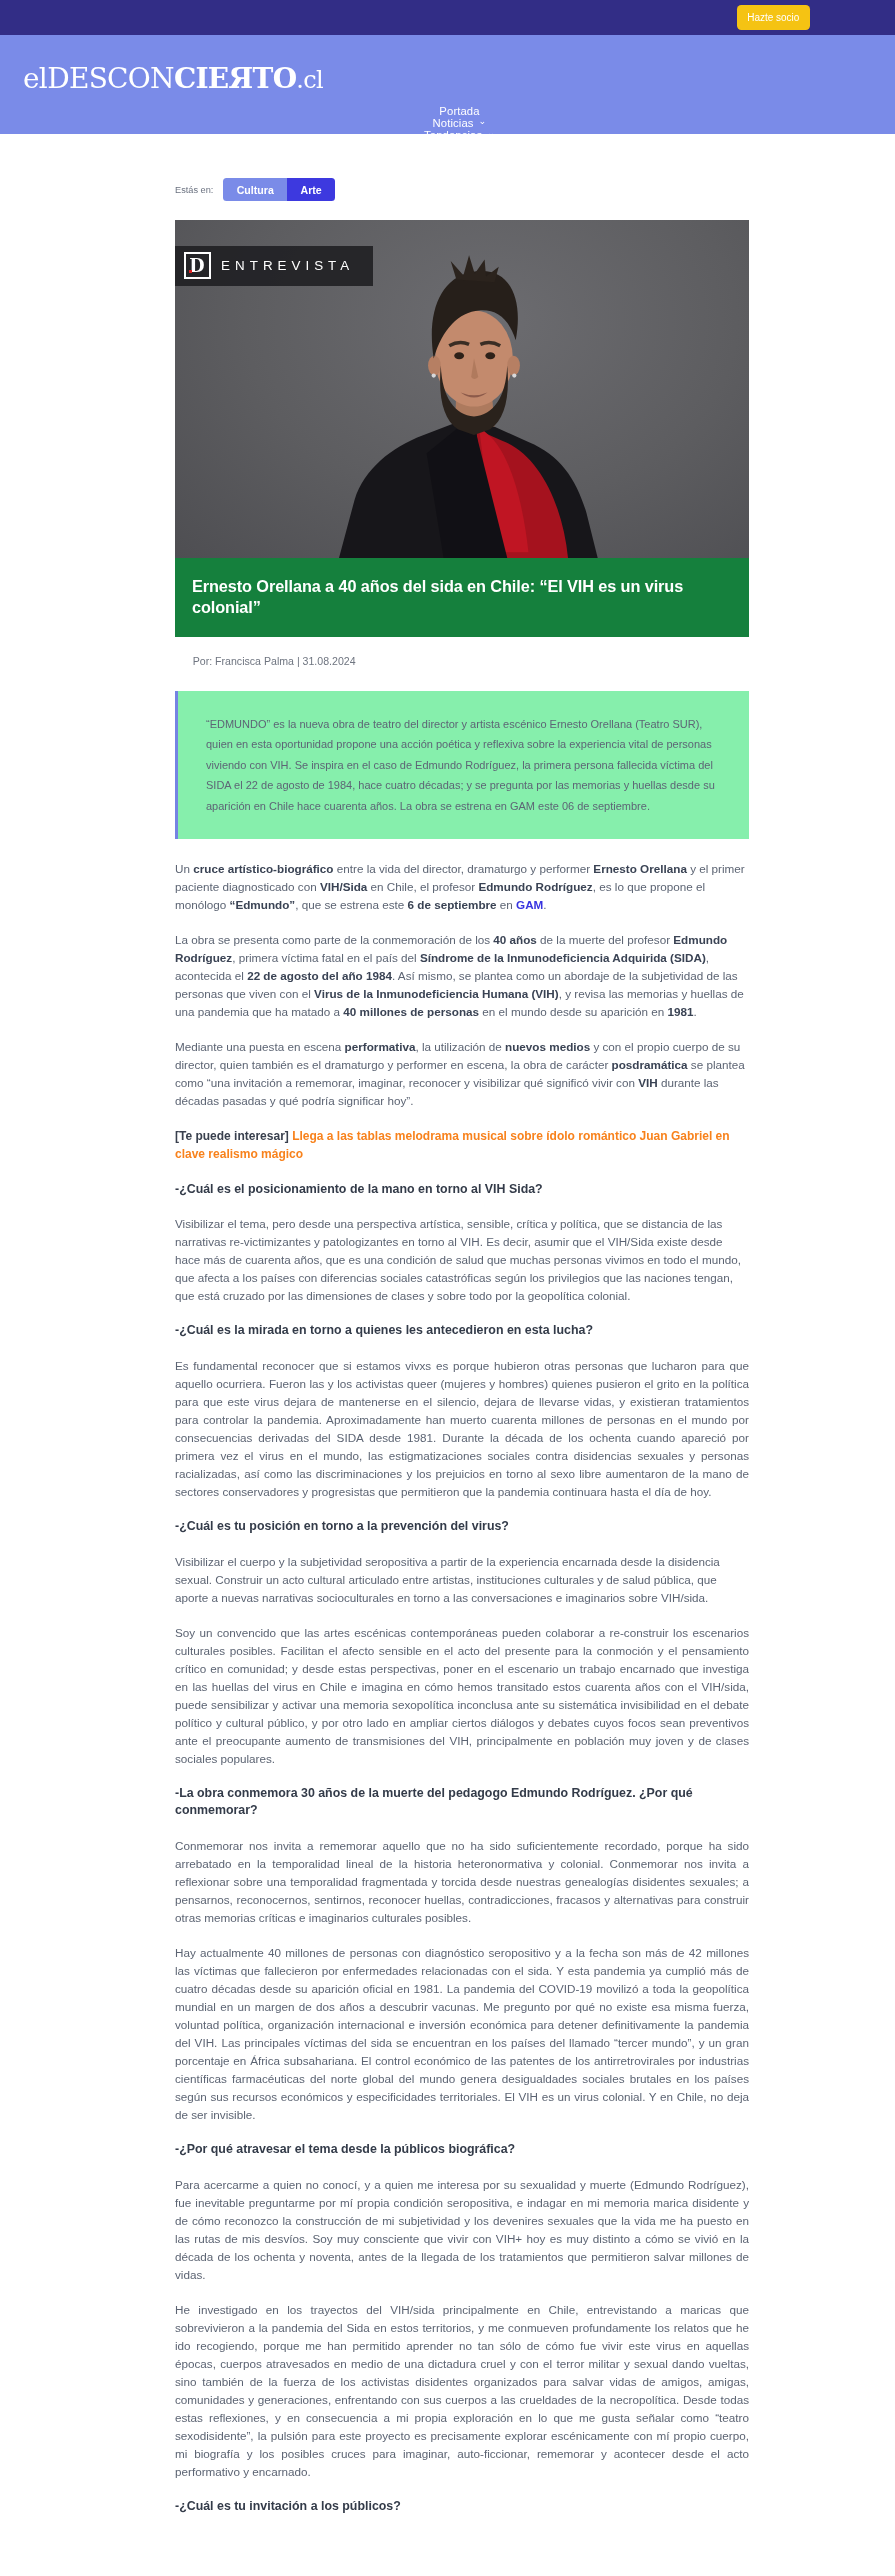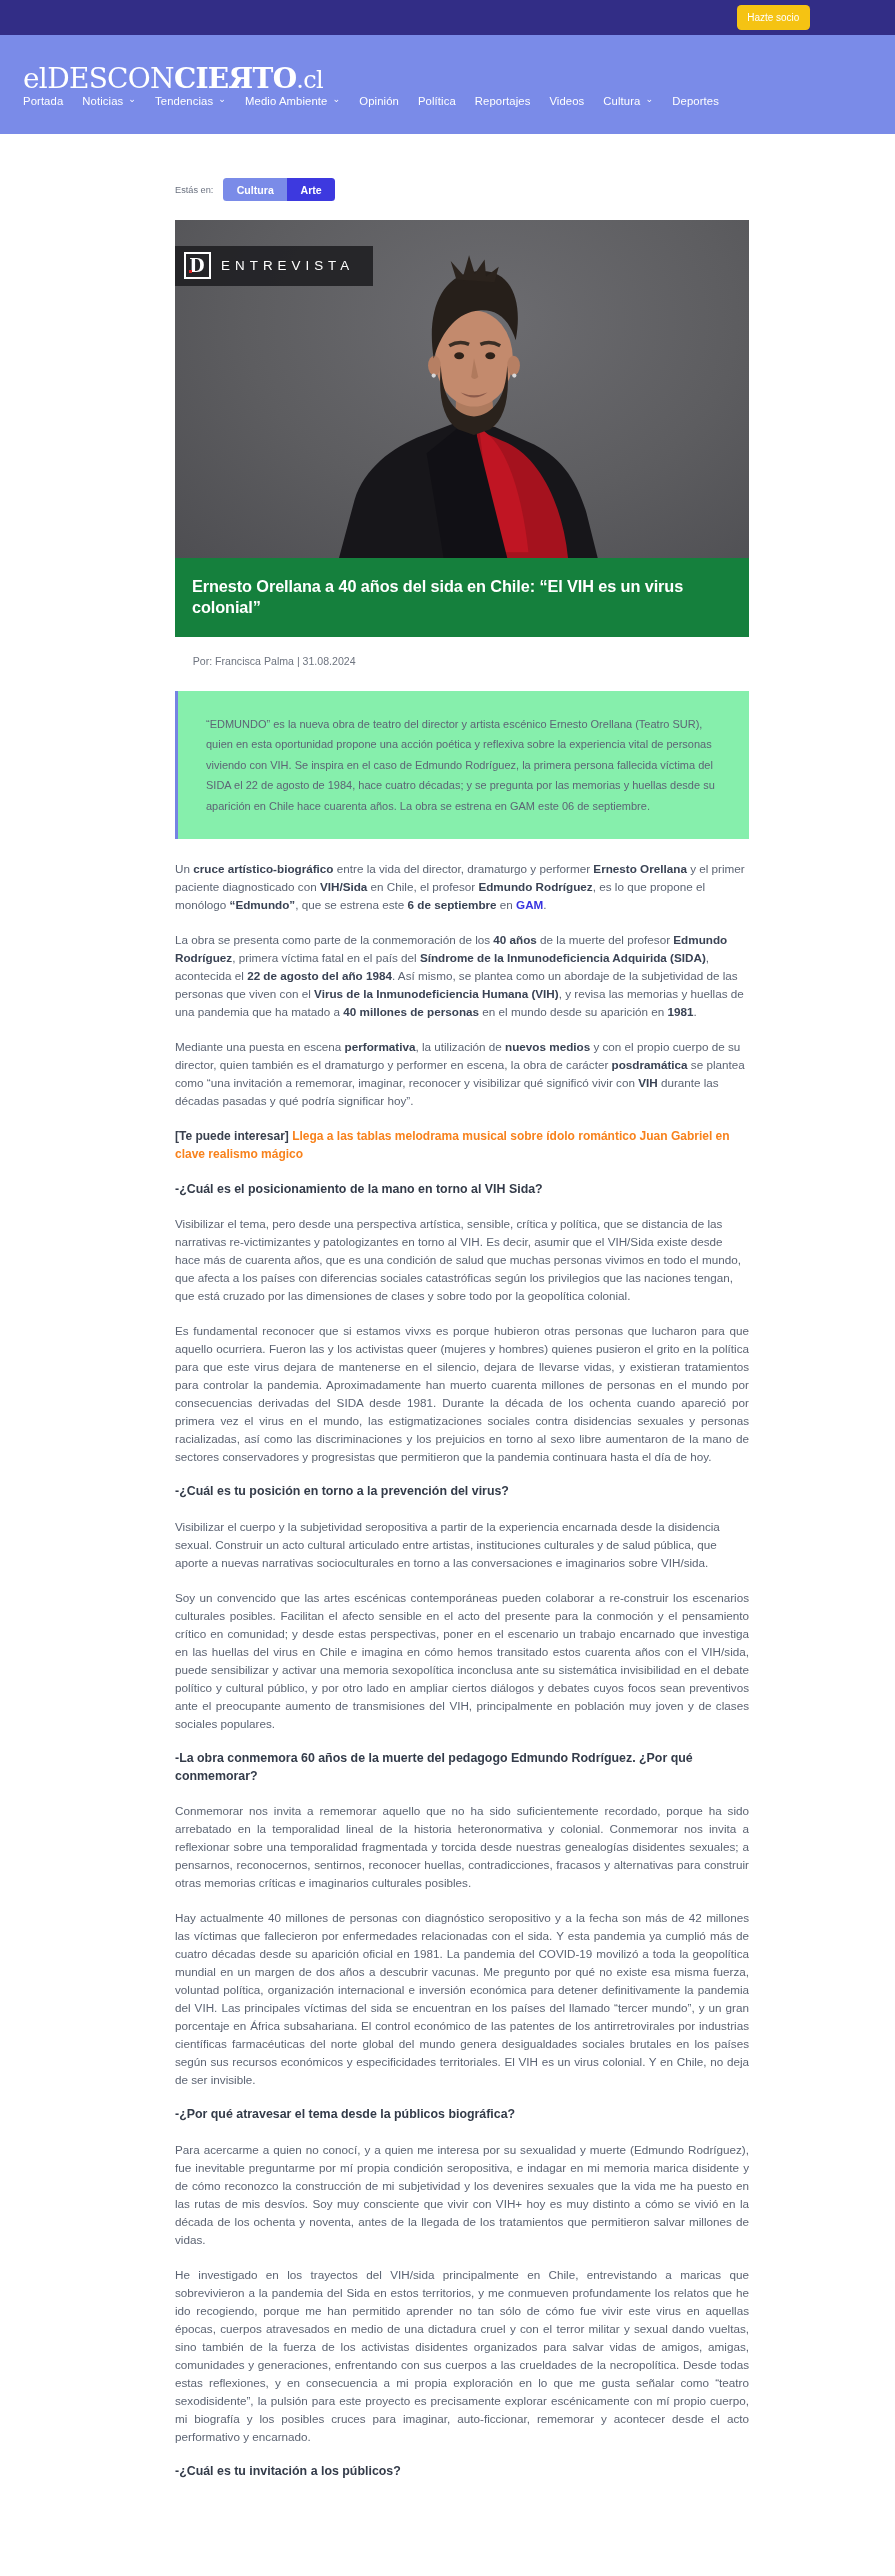--- a/index.html
+++ b/index.html
@@ -21,21 +21,21 @@
   }
   
   .siteheader {
     height:99px; background:#7a8be8; padding:29px 0 0 23px; color:#fff;
   }
   .logo { font-family:"DejaVu Serif", serif; font-size:28px; color:#fff; line-height:1.1; letter-spacing:-0.7px; cursor:pointer; display:inline-block; }
   .logo .lt { font-weight:400; }
   .logo .md { font-weight:500; }
   .logo .hv { font-weight:700; }
   .logo .sf { font-weight:400; font-size:24px; }
-  nav.mainnav { display:flex; gap:19px; align-items:center; }
+  nav.mainnav { margin-top:10px; display:flex; align-items:center;flex-direction:column; }
   nav.mainnav a {
     color:#ffffff; text-decoration:none; font-size:11.3px; letter-spacing:0.1px;
     display:inline-flex; align-items:center; gap:5px; cursor:pointer;
   }
   .chev { font-size:9.2px; position:relative; top:-2.1px; }
   
   .col { width:574px; margin-left:175px; }
   
   .crumb-row { margin-top:44px; display:flex; align-items:center; gap:10px; }
   .crumb-label { color:#6b7280; font-size:9.2px; }
@@ -157,25 +157,26 @@
 
   <div class="summary">“EDMUNDO” es la nueva obra de teatro del director y artista escénico Ernesto Orellana (Teatro SUR), quien en esta oportunidad propone una acción poética y reflexiva sobre la experiencia vital de personas viviendo con VIH. Se inspira en el caso de Edmundo Rodríguez, la primera persona fallecida víctima del SIDA el 22 de agosto de 1984, hace cuatro décadas; y se pregunta por las memorias y huellas desde su aparición en Chile hace cuarenta años. La obra se estrena en GAM este 06 de septiembre.</div>
 
   <div class="article-body">
       <p class="body-p"><span>Un </span><b>cruce artístico-biográfico</b><span> entre la vida del director, dramaturgo y performer </span><b>Ernesto Orellana</b><span> y el primer paciente diagnosticado con </span><b>VIH/Sida</b><span> en Chile, el profesor </span><b>Edmundo Rodríguez</b><span>, es lo que propone el monólogo </span><b>“Edmundo”</b><span>, que se estrena este </span><b>6 de septiembre</b><span> en </span><a class="inline-link" href="#">GAM</a><span>.</span></p>
       <p class="body-p"><span>La obra se presenta como parte de la conmemoración de los </span><b>40 años</b><span> de la muerte del profesor </span><b>Edmundo Rodríguez</b><span>, primera víctima fatal en el país del </span><b>Síndrome de la Inmunodeficiencia Adquirida (SIDA)</b><span>, acontecida el </span><b>22 de agosto del año 1984</b><span>. Así mismo, se plantea como un abordaje de la subjetividad de las personas que viven con el </span><b>Virus de la Inmunodeficiencia Humana (VIH)</b><span>, y revisa las memorias y huellas de una pandemia que ha matado a </span><b>40 millones de personas</b><span> en el mundo desde su aparición en </span><b>1981</b><span>.</span></p>
       <p class="body-p"><span>Mediante una puesta en escena </span><b>performativa</b><span>, la utilización de </span><b>nuevos medios</b><span> y con el propio cuerpo de su director, quien también es el dramaturgo y performer en escena, la obra de carácter </span><b>posdramática</b><span> se plantea como “una invitación a rememorar, imaginar, reconocer y visibilizar qué significó vivir con </span><b>VIH</b><span> durante las décadas pasadas y qué podría significar hoy”.</span></p>
       <p class="related"><span>[Te puede interesar] </span><a href="#">Llega a las tablas melodrama musical sobre ídolo romántico Juan Gabriel en clave realismo mágico</a></p>
       <p class="question">-¿Cuál es el posicionamiento de la mano en torno al VIH Sida?</p>
       <p class="body-p"><span>Visibilizar el tema, pero desde una perspectiva artística, sensible, crítica y política, que se distancia de las narrativas re-victimizantes y patologizantes en torno al VIH. Es decir, asumir que el VIH/Sida existe desde hace más de cuarenta años, que es una condición de salud que muchas personas vivimos en todo el mundo, que afecta a los países con diferencias sociales catastróficas según los privilegios que las naciones tengan, que está cruzado por las dimensiones de clases y sobre todo por la geopolítica colonial.</span></p>
+      <p class="question">-¿Cuál es la mirada en torno a quienes les antecedieron en esta lucha?</p>
       <p class="body-p just"><span>Es fundamental reconocer que si estamos vivxs es porque hubieron otras personas que lucharon para que aquello ocurriera. Fueron las y los activistas queer (mujeres y hombres) quienes pusieron el grito en la política para que este virus dejara de mantenerse en el silencio, dejara de llevarse vidas, y existieran tratamientos para controlar la pandemia. Aproximadamente han muerto cuarenta millones de personas en el mundo por consecuencias derivadas del SIDA desde 1981. Durante la década de los ochenta cuando apareció por primera vez el virus en el mundo, las estigmatizaciones sociales contra disidencias sexuales y personas racializadas, así como las discriminaciones y los prejuicios en torno al sexo libre aumentaron de la mano de sectores conservadores y progresistas que permitieron que la pandemia continuara hasta el día de hoy.</span></p>
       <p class="question">-¿Cuál es tu posición en torno a la prevención del virus?</p>
       <p class="body-p"><span>Visibilizar el cuerpo y la subjetividad seropositiva a partir de la experiencia encarnada desde la disidencia sexual. Construir un acto cultural articulado entre artistas, instituciones culturales y de salud pública, que aporte a nuevas narrativas socioculturales en torno a las conversaciones e imaginarios sobre VIH/sida.</span></p>
       <p class="body-p just"><span>Soy un convencido que las artes escénicas contemporáneas pueden colaborar a re-construir los escenarios culturales posibles. Facilitan el afecto sensible en el acto del presente para la conmoción y el pensamiento crítico en comunidad; y desde estas perspectivas, poner en el escenario un trabajo encarnado que investiga en las huellas del virus en Chile e imagina en cómo hemos transitado estos cuarenta años con el VIH/sida, puede sensibilizar y activar una memoria sexopolítica inconclusa ante su sistemática invisibilidad en el debate político y cultural público, y por otro lado en ampliar ciertos diálogos y debates cuyos focos sean preventivos ante el preocupante aumento de transmisiones del VIH, principalmente en población muy joven y de clases sociales populares.</span></p>
-      <p class="question">-La obra conmemora 60 años de la muerte del pedagogo Edmundo Rodríguez. ¿Por qué conmemorar?</p>
+      <p class="question">-La obra conmemora 30 años de la muerte del pedagogo Edmundo Rodríguez. ¿Por qué conmemorar?</p>
       <p class="body-p just"><span>Conmemorar nos invita a rememorar aquello que no ha sido suficientemente recordado, porque ha sido arrebatado en la temporalidad lineal de la historia heteronormativa y colonial. Conmemorar nos invita a reflexionar sobre una temporalidad fragmentada y torcida desde nuestras genealogías disidentes sexuales; a pensarnos, reconocernos, sentirnos, reconocer huellas, contradicciones, fracasos y alternativas para construir otras memorias críticas e imaginarios culturales posibles.</span></p>
       <p class="body-p just"><span>Hay actualmente 40 millones de personas con diagnóstico seropositivo y a la fecha son más de 42 millones las víctimas que fallecieron por enfermedades relacionadas con el sida. Y esta pandemia ya cumplió más de cuatro décadas desde su aparición oficial en 1981. La pandemia del COVID-19 movilizó a toda la geopolítica mundial en un margen de dos años a descubrir vacunas. Me pregunto por qué no existe esa misma fuerza, voluntad política, organización internacional e inversión económica para detener definitivamente la pandemia del VIH. Las principales víctimas del sida se encuentran en los países del llamado “tercer mundo”, y un gran porcentaje en África subsahariana. El control económico de las patentes de los antirretrovirales por industrias científicas farmacéuticas del norte global del mundo genera desigualdades sociales brutales en los países según sus recursos económicos y especificidades territoriales. El VIH es un virus colonial. Y en Chile, no deja de ser invisible.</span></p>
       <p class="question">-¿Por qué atravesar el tema desde la públicos biográfica?</p>
       <p class="body-p just"><span>Para acercarme a quien no conocí, y a quien me interesa por su sexualidad y muerte (Edmundo Rodríguez), fue inevitable preguntarme por mí propia condición seropositiva, e indagar en mi memoria marica disidente y de cómo reconozco la construcción de mi subjetividad y los devenires sexuales que la vida me ha puesto en las rutas de mis desvíos. Soy muy consciente que vivir con VIH+ hoy es muy distinto a cómo se vivió en la década de los ochenta y noventa, antes de la llegada de los tratamientos que permitieron salvar millones de vidas.</span></p>
       <p class="body-p just"><span>He investigado en los trayectos del VIH/sida principalmente en Chile, entrevistando a maricas que sobrevivieron a la pandemia del Sida en estos territorios, y me conmueven profundamente los relatos que he ido recogiendo, porque me han permitido aprender no tan sólo de cómo fue vivir este virus en aquellas épocas, cuerpos atravesados en medio de una dictadura cruel y con el terror militar y sexual dando vueltas, sino también de la fuerza de los activistas disidentes organizados para salvar vidas de amigos, amigas, comunidades y generaciones, enfrentando con sus cuerpos a las crueldades de la necropolítica. Desde todas estas reflexiones, y en consecuencia a mi propia exploración en lo que me gusta señalar como “teatro sexodisidente”, la pulsión para este proyecto es precisamente explorar escénicamente con mí propio cuerpo, mi biografía y los posibles cruces para imaginar, auto-ficcionar, rememorar y acontecer desde el acto performativo y encarnado.</span></p>
       <p class="question">-¿Cuál es tu invitación a los públicos?</p>
     </div>
 
 </div>
 

